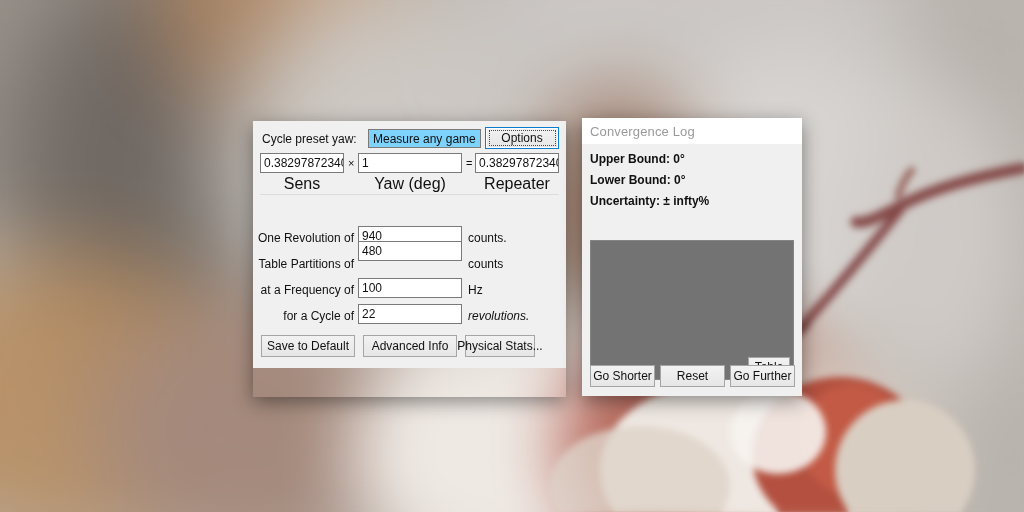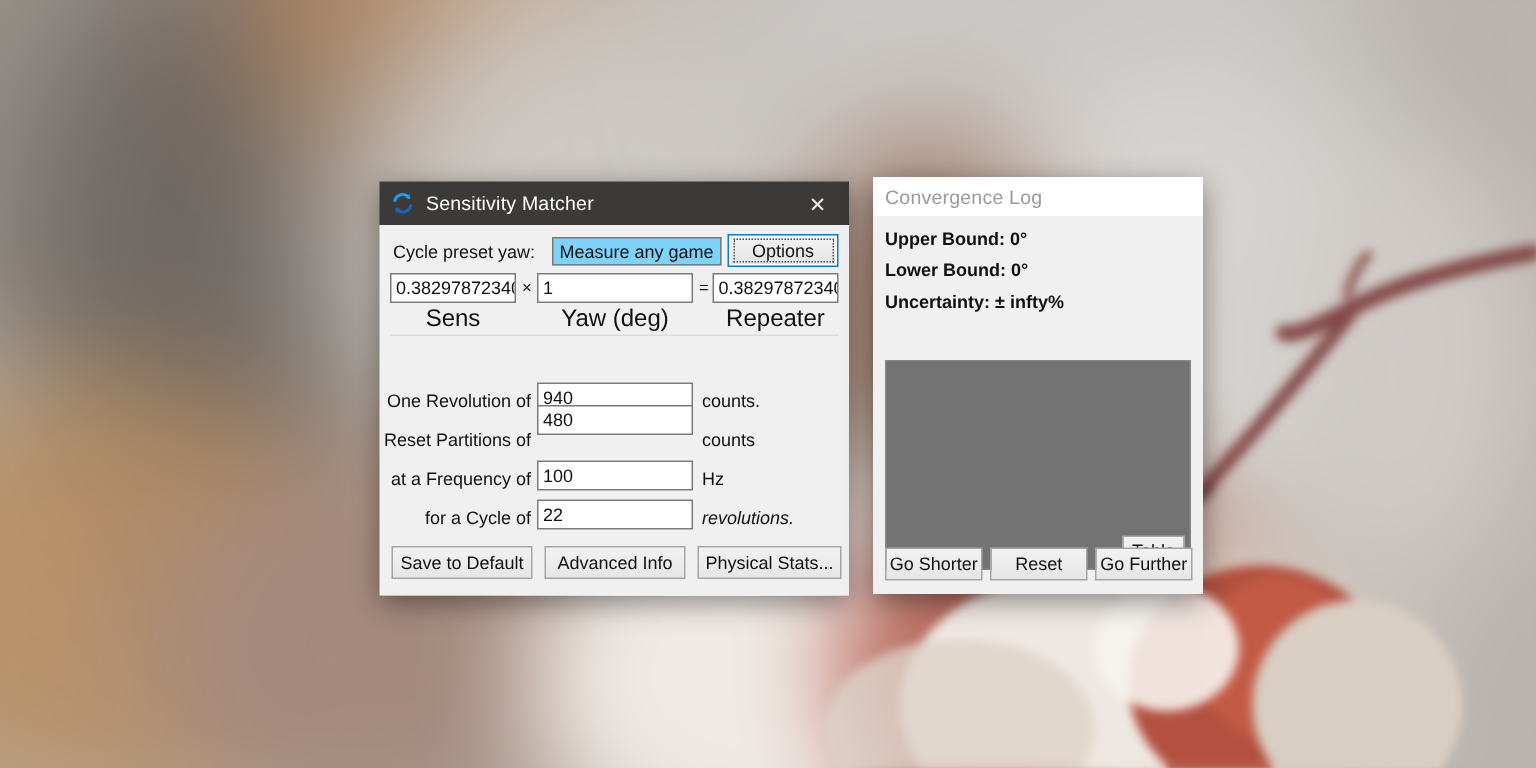--- a/index.html
+++ b/index.html
@@ -101,32 +101,20 @@
     <ellipse cx="852" cy="440" rx="52" ry="56" fill="#c45c46" opacity=".85"></ellipse>
     <ellipse cx="905" cy="470" rx="70" ry="70" fill="#d9cec2"></ellipse>
     <ellipse cx="778" cy="432" rx="48" ry="42" fill="#f6f3f0" opacity=".9"></ellipse>
     <ellipse cx="640" cy="486" rx="90" ry="60" fill="#ddd2c8" opacity=".8"></ellipse>
   </svg>
   <div class="layer" style="inset:0;backdrop-filter:blur(3px);"></div>
 </div>
 
 <div class="win" id="sm" style="left:253px;top:121px;width:313px;height:276px;">
 
-  <div class="titlebar tb-dark" style="height:29px;padding-left:8px;">
-    <span class="sync-ico">
-      <svg width="15" height="15" viewBox="0 0 16 16">
-        <path d="M2.4 6.2 A5.6 5.6 0 0 1 12.2 3.9" stroke="#2196f3" stroke-width="2.2" fill="none" stroke-linecap="round"></path>
-        <path d="M13.6 9.8 A5.6 5.6 0 0 1 3.8 12.1" stroke="#1565c0" stroke-width="2.2" fill="none" stroke-linecap="round"></path>
-        <path d="M12.6 1.2 L13.2 4.6 L9.8 4.2 Z" fill="#2196f3"></path>
-        <path d="M3.4 14.8 L2.8 11.4 L6.2 11.8 Z" fill="#1565c0"></path>
-      </svg>
-    </span>
-    <span class="tb-title" style="margin-left:8px;">Sensitivity Matcher</span>
-    <span class="tb-close">✕</span>
-  </div>
 
   <div class="client" style="position:relative;height:247px;">
 
     <span class="lbl" style="position:absolute;left:9px;top:11px;">Cycle preset yaw:</span>
 
     <div class="combo" style="position:absolute;left:115px;top:8px;width:113px;height:19px;">
       <span>Measure any game</span>
       <span class="arw">∨</span>
     </div>
 
@@ -152,21 +140,21 @@
 
     <div class="sep" style="left:7px;top:73px;width:299px;"></div>
 
 
     <span class="lbl" style="position:absolute;left:101px;top:110px;transform:translateX(-100%);">One Revolution of</span>
     <div class="tbox" style="position:absolute;left:105px;top:105px;width:104px;height:20px;">
       <span>940</span>
     </div>
     <span class="lbl" style="position:absolute;left:215px;top:110px;">counts.</span>
 
-    <span class="lbl" style="position:absolute;left:101px;top:136px;transform:translateX(-100%);">Reset Partitions of</span>
+    <span class="lbl" style="position:absolute;left:101px;top:136px;transform:translateX(-100%);">Table Partitions of</span>
     <div class="tbox" style="position:absolute;left:105px;top:120px;width:104px;height:20px;">
       <span>480</span>
     </div>
     <span class="lbl" style="position:absolute;left:215px;top:136px;">counts</span>
 
     <span class="lbl" style="position:absolute;left:101px;top:162px;transform:translateX(-100%);">at a Frequency of</span>
     <div class="tbox" style="position:absolute;left:105px;top:157px;width:104px;height:20px;">
       <span>100</span>
     </div>
     <span class="lbl" style="position:absolute;left:215px;top:162px;">Hz</span>
@@ -176,21 +164,21 @@
       <span>22</span>
     </div>
     <span class="lbl" style="position:absolute;left:215px;top:188px;font-style:italic;">revolutions.</span>
 
     <div class="btn" style="position:absolute;left:8px;top:214px;width:94px;height:22px;">
       <span>Save to Default</span>
     </div>
     <div class="btn" style="position:absolute;left:110px;top:214px;width:94px;height:22px;">
       <span>Advanced Info</span>
     </div>
-    <div class="btn" style="position:absolute;left:212px;top:214px;width:96px;height:22px;">
+    <div class="btn" style="position:absolute;left:212px;top:214px;width:70px;height:22px;">
       <span>Physical Stats...</span>
     </div>
   </div>
 </div>
 
 <div class="win" id="cl" style="left:582px;top:118px;width:220px;height:278px;">
 
   <div class="titlebar tb-light" style="height:26px;padding-left:8px;">
     <span class="tb-title">Convergence Log</span>
   </div>

